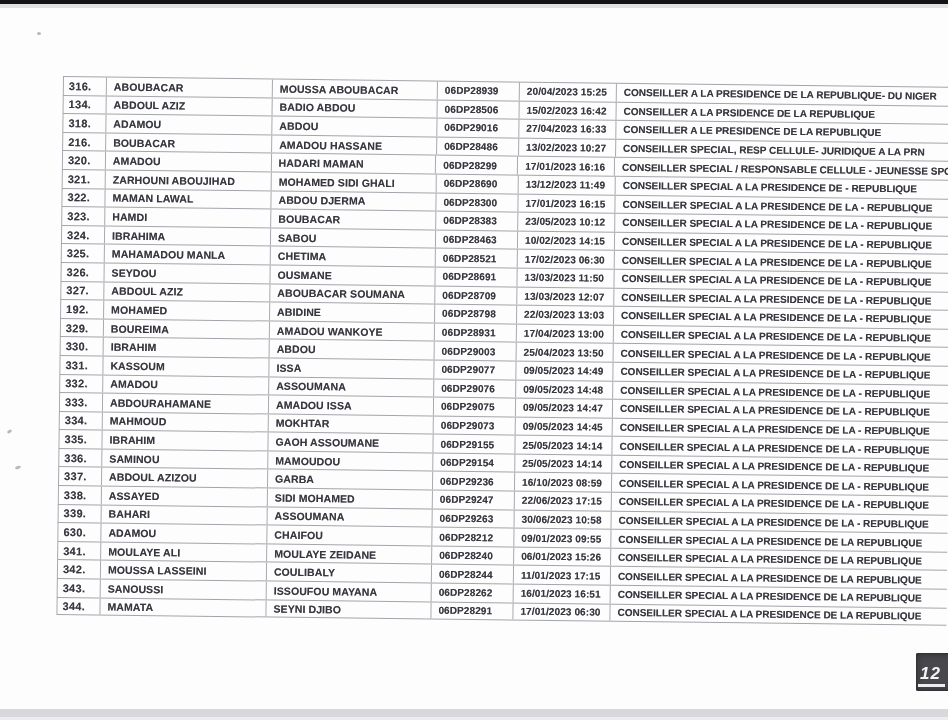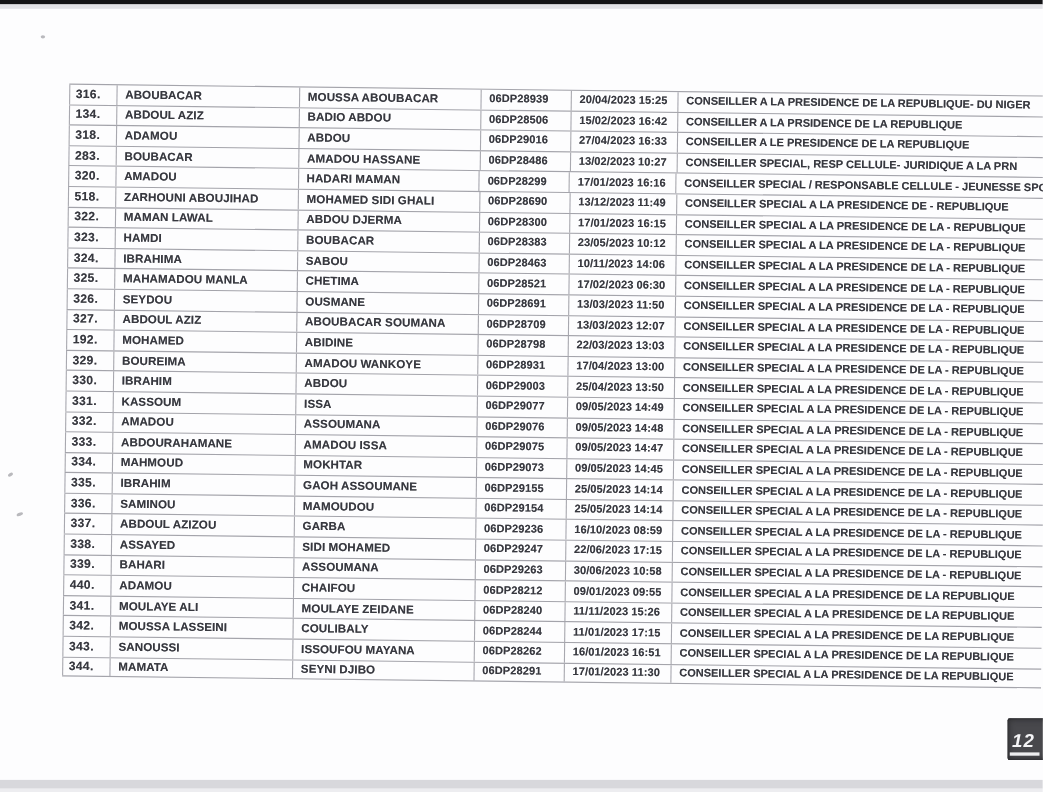--- a/index.html
+++ b/index.html
@@ -95,37 +95,37 @@
   </div>
     <div class="t-row">
     <div class="cell c-num">318.</div>
     <div class="cell c-fn">ADAMOU</div>
     <div class="cell c-sn">ABDOU</div>
     <div class="cell c-id">06DP29016</div>
     <div class="cell c-dt">27/04/2023 16:33</div>
     <div class="cell c-title">CONSEILLER A LE PRESIDENCE DE LA REPUBLIQUE</div>
   </div>
     <div class="t-row">
-    <div class="cell c-num">283.</div>
+    <div class="cell c-num">216.</div>
     <div class="cell c-fn">BOUBACAR</div>
     <div class="cell c-sn">AMADOU HASSANE</div>
     <div class="cell c-id">06DP28486</div>
     <div class="cell c-dt">13/02/2023 10:27</div>
     <div class="cell c-title">CONSEILLER SPECIAL, RESP CELLULE- JURIDIQUE A LA PRN</div>
   </div>
     <div class="t-row">
     <div class="cell c-num">320.</div>
     <div class="cell c-fn">AMADOU</div>
     <div class="cell c-sn">HADARI MAMAN</div>
     <div class="cell c-id">06DP28299</div>
     <div class="cell c-dt">17/01/2023 16:16</div>
     <div class="cell c-title">CONSEILLER SPECIAL / RESPONSABLE CELLULE - JEUNESSE SPO</div>
   </div>
     <div class="t-row">
-    <div class="cell c-num">518.</div>
+    <div class="cell c-num">321.</div>
     <div class="cell c-fn">ZARHOUNI ABOUJIHAD</div>
     <div class="cell c-sn">MOHAMED SIDI GHALI</div>
     <div class="cell c-id">06DP28690</div>
     <div class="cell c-dt">13/12/2023 11:49</div>
     <div class="cell c-title">CONSEILLER SPECIAL A LA PRESIDENCE DE - REPUBLIQUE</div>
   </div>
     <div class="t-row">
     <div class="cell c-num">322.</div>
     <div class="cell c-fn">MAMAN LAWAL</div>
     <div class="cell c-sn">ABDOU DJERMA</div>
@@ -139,21 +139,21 @@
     <div class="cell c-sn">BOUBACAR</div>
     <div class="cell c-id">06DP28383</div>
     <div class="cell c-dt">23/05/2023 10:12</div>
     <div class="cell c-title">CONSEILLER SPECIAL A LA PRESIDENCE DE LA - REPUBLIQUE</div>
   </div>
     <div class="t-row">
     <div class="cell c-num">324.</div>
     <div class="cell c-fn">IBRAHIMA</div>
     <div class="cell c-sn">SABOU</div>
     <div class="cell c-id">06DP28463</div>
-    <div class="cell c-dt">10/11/2023 14:06</div>
+    <div class="cell c-dt">10/02/2023 14:15</div>
     <div class="cell c-title">CONSEILLER SPECIAL A LA PRESIDENCE DE LA - REPUBLIQUE</div>
   </div>
     <div class="t-row">
     <div class="cell c-num">325.</div>
     <div class="cell c-fn">MAHAMADOU MANLA</div>
     <div class="cell c-sn">CHETIMA</div>
     <div class="cell c-id">06DP28521</div>
     <div class="cell c-dt">17/02/2023 06:30</div>
     <div class="cell c-title">CONSEILLER SPECIAL A LA PRESIDENCE DE LA - REPUBLIQUE</div>
   </div>
@@ -263,33 +263,33 @@
   </div>
     <div class="t-row">
     <div class="cell c-num">339.</div>
     <div class="cell c-fn">BAHARI</div>
     <div class="cell c-sn">ASSOUMANA</div>
     <div class="cell c-id">06DP29263</div>
     <div class="cell c-dt">30/06/2023 10:58</div>
     <div class="cell c-title">CONSEILLER SPECIAL A LA PRESIDENCE DE LA - REPUBLIQUE</div>
   </div>
     <div class="t-row">
-    <div class="cell c-num">440.</div>
+    <div class="cell c-num">630.</div>
     <div class="cell c-fn">ADAMOU</div>
     <div class="cell c-sn">CHAIFOU</div>
     <div class="cell c-id">06DP28212</div>
     <div class="cell c-dt">09/01/2023 09:55</div>
     <div class="cell c-title">CONSEILLER SPECIAL A LA PRESIDENCE DE LA REPUBLIQUE</div>
   </div>
     <div class="t-row">
     <div class="cell c-num">341.</div>
     <div class="cell c-fn">MOULAYE ALI</div>
     <div class="cell c-sn">MOULAYE ZEIDANE</div>
     <div class="cell c-id">06DP28240</div>
-    <div class="cell c-dt">11/11/2023 15:26</div>
+    <div class="cell c-dt">06/01/2023 15:26</div>
     <div class="cell c-title">CONSEILLER SPECIAL A LA PRESIDENCE DE LA REPUBLIQUE</div>
   </div>
     <div class="t-row">
     <div class="cell c-num">342.</div>
     <div class="cell c-fn">MOUSSA LASSEINI</div>
     <div class="cell c-sn">COULIBALY</div>
     <div class="cell c-id">06DP28244</div>
     <div class="cell c-dt">11/01/2023 17:15</div>
     <div class="cell c-title">CONSEILLER SPECIAL A LA PRESIDENCE DE LA REPUBLIQUE</div>
   </div>
@@ -299,20 +299,20 @@
     <div class="cell c-sn">ISSOUFOU MAYANA</div>
     <div class="cell c-id">06DP28262</div>
     <div class="cell c-dt">16/01/2023 16:51</div>
     <div class="cell c-title">CONSEILLER SPECIAL A LA PRESIDENCE DE LA REPUBLIQUE</div>
   </div>
     <div class="t-row">
     <div class="cell c-num">344.</div>
     <div class="cell c-fn">MAMATA</div>
     <div class="cell c-sn">SEYNI DJIBO</div>
     <div class="cell c-id">06DP28291</div>
-    <div class="cell c-dt">17/01/2023 11:30</div>
+    <div class="cell c-dt">17/01/2023 06:30</div>
     <div class="cell c-title">CONSEILLER SPECIAL A LA PRESIDENCE DE LA REPUBLIQUE</div>
   </div>
   </div>
 
 <div class="page-stamp">
   <span class="num">12</span>
 </div>
 
 </body></html>

